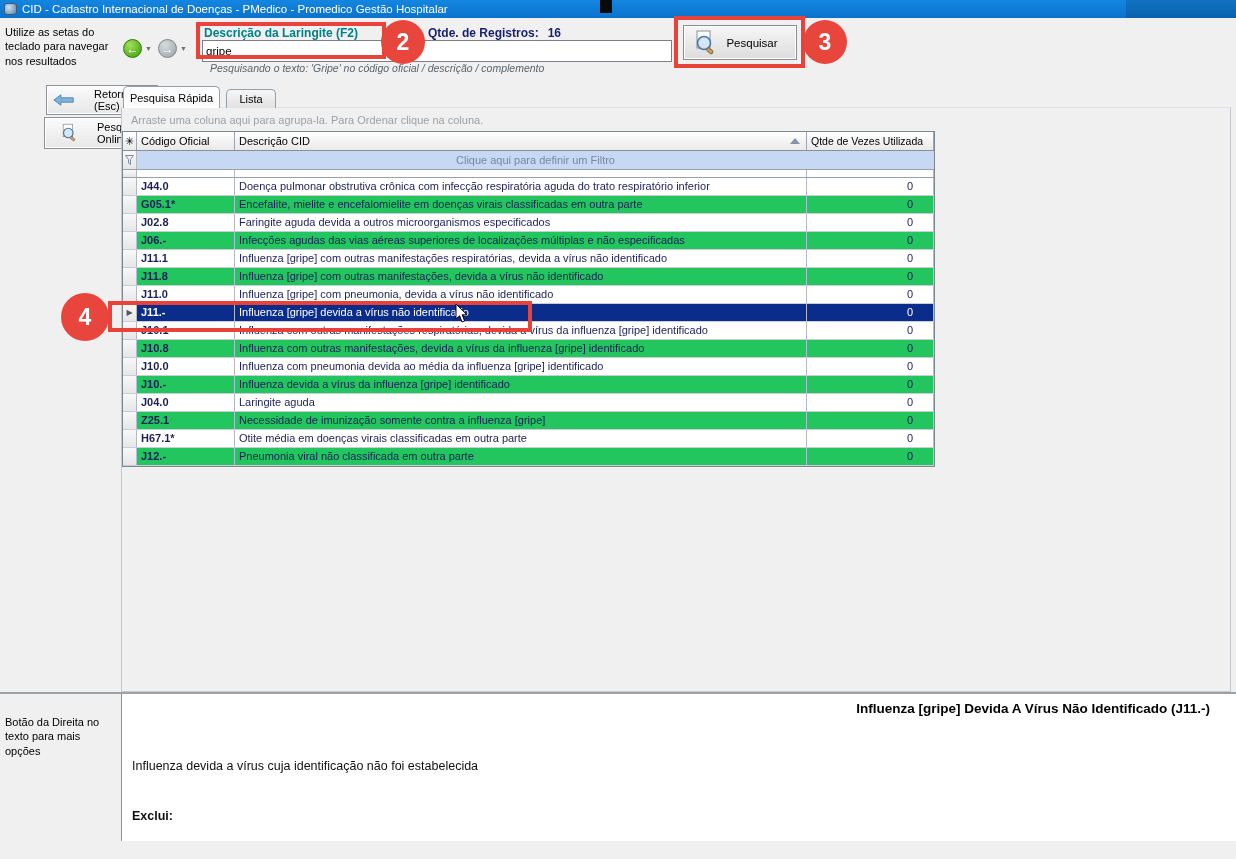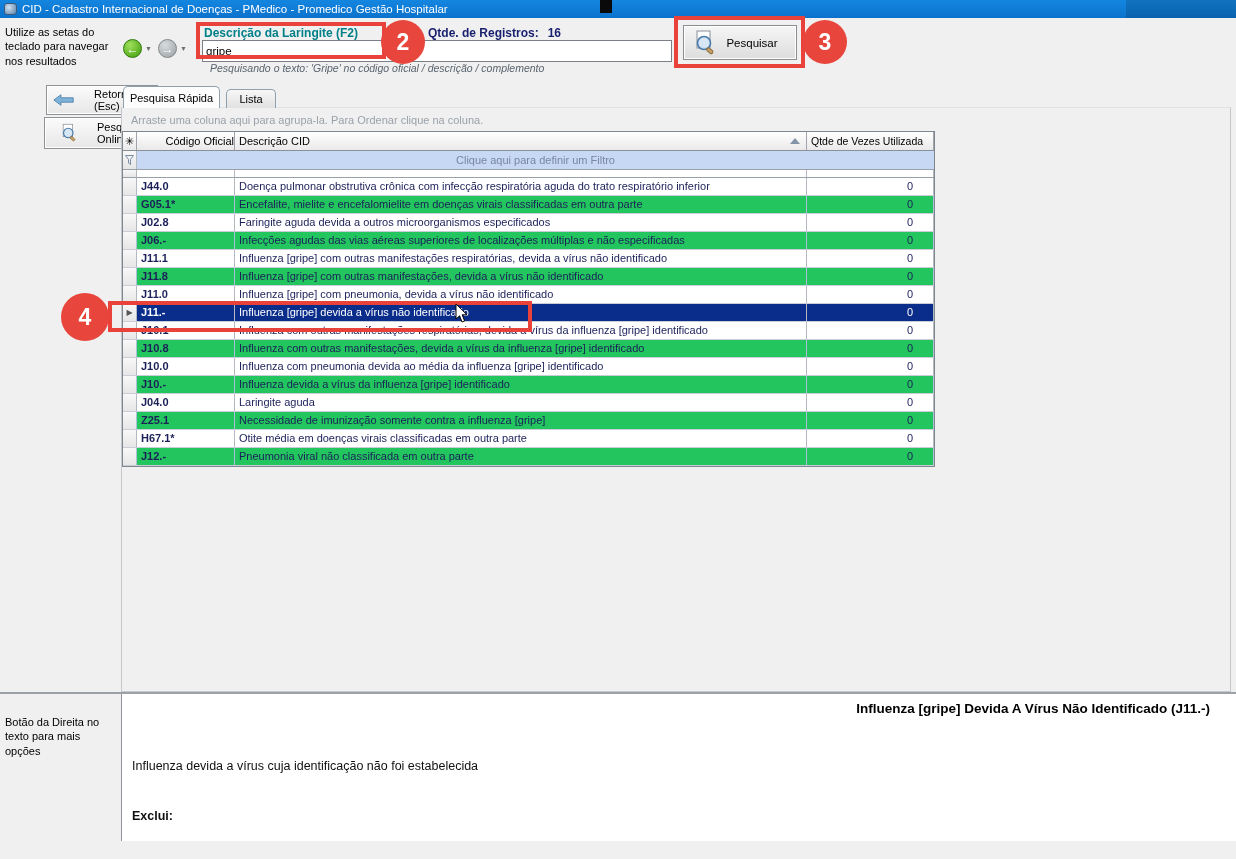--- a/index.html
+++ b/index.html
@@ -57,21 +57,21 @@
   .grid { position:absolute; left:122px; top:131px; width:813px; border:1px solid #7e868e; background:#fff; }
   .grow { display:flex; width:100%; }
   .cell { border-right:1px solid #b4b8c0; overflow:hidden; white-space:nowrap; }
   .c-ind { width:14px; flex:0 0 14px; background:linear-gradient(#f8f8f8,#e6e6e6);
            display:flex; align-items:center; justify-content:center; color:#555; }
   .c-code { width:98px; flex:0 0 98px; padding-left:4px; font-weight:bold; }
   .c-desc { flex:1; padding-left:4px; position:relative; }
   .c-qty  { width:127px; flex:0 0 127px; text-align:right; padding-right:20px; }
   .g-head { height:19px; line-height:18px; border-bottom:1px solid #8a9098; }
   .g-head .cell { background:linear-gradient(#ffffff,#e9e9e9); font-weight:normal; color:#000; border-right:1px solid #a0a4ac; }
-  .g-head .c-code { font-weight:normal;text-align:right; }
+  .g-head .c-code { font-weight:normal; }
   .g-head .c-qty { text-align:left; padding-left:4px; font-size:10.5px; }
   .sort-arrow { position:absolute; right:6px; top:6px; width:0; height:0;
                 border-left:5px solid transparent; border-right:5px solid transparent;
                 border-bottom:6px solid #8494a8; }
   .g-filter { height:19px; border-bottom:1px solid #9aa0a8; }
   .f-band { flex:1; background:#c6d8f3; color:#7787a0; text-align:center; line-height:18px; }
   .g-spacer { height:8px; border-bottom:1px solid #9aa0a8; background:#fff; }
   .grid-row { height:18px; line-height:17px; border-bottom:1px solid #c9cdd5; background:#fff; }
   .grid-row.alt { background:#22c55e; }
   .grid-row.alt .cell { border-right-color:#aebfda; }

